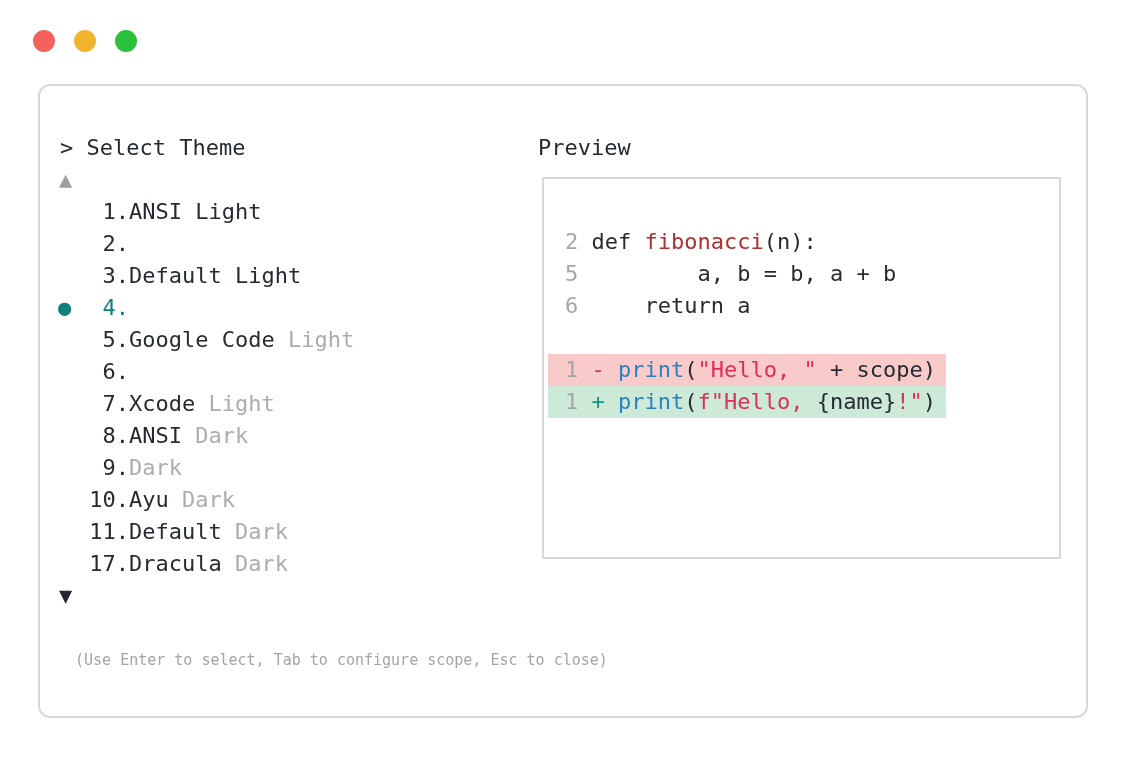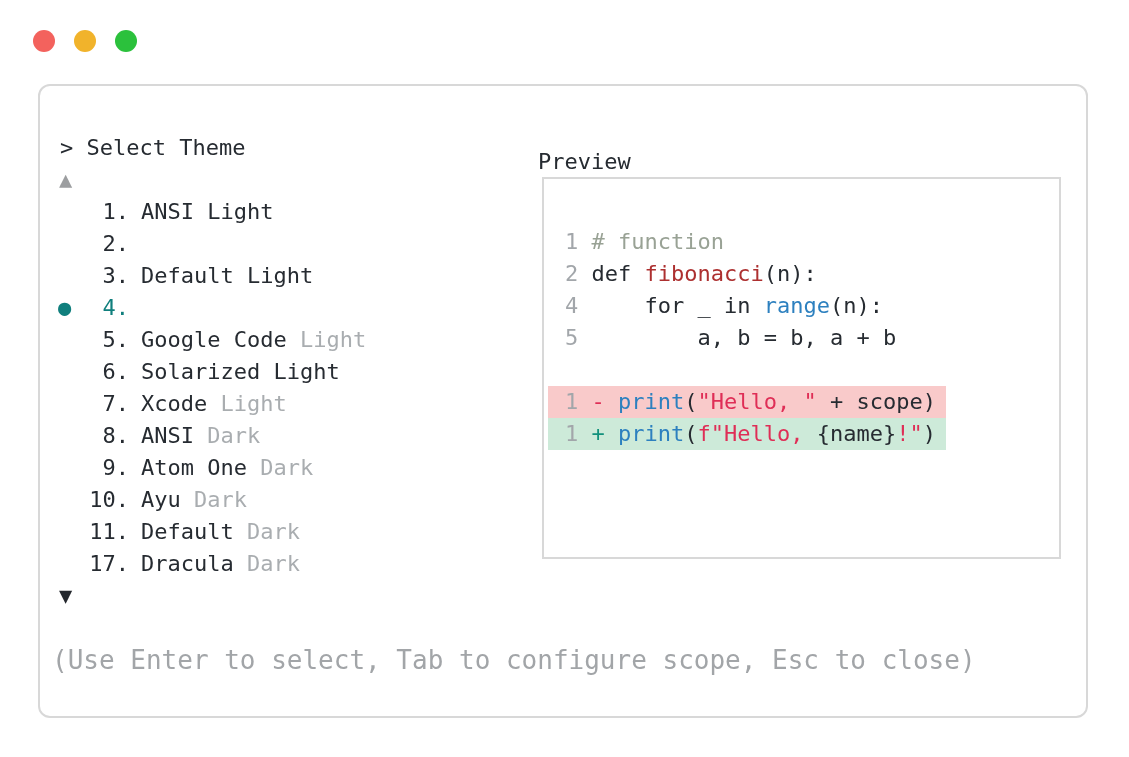--- a/index.html
+++ b/index.html
@@ -20,27 +20,27 @@
 
   .prompt { left:20px; top:46px; font-size:22px; line-height:32px; white-space:pre; }
   .scroll-ind { left:19px; font-size:22px; line-height:32px; }
   .scroll-up   { top:78px;  color:var(--c-scrollup, #9c9ea0); }
   .scroll-down { top:494px; color:var(--c-scrolldown, #24282e); }
 
   .theme-list { left:18px; top:110px; font-size:22px; line-height:32px; }
   .trow { display:flex; height:32px; white-space:pre; align-items:baseline; line-height:32px; }
   .trow .bullet { width:31px; display:inline-block; }
   .trow .tnum   { width:40px; display:inline-block; text-align:right; }
-  .trow .tlabel { margin-left:12px; }
+  .trow .tlabel { }
   .trow .dim    { color:var(--c-dim, #a9adb0); }
   .trow.sel, .trow.sel .tnum, .trow.sel .tlabel, .trow.sel .bullet { color:var(--c-teal, #107f7d); }
 
-  .help { left:12px; top:558px; font-size:26px; line-height:32px; color:var(--c-help, #a2a5a8); white-space:pre;text-align:center; }
+  .help { left:35px; top:558px; font-size:15px; line-height:32px; color:var(--c-help, #a2a5a8); white-space:pre;text-align:center; }
 
-  .preview-label { left:498px; top:60px; font-size:22px; line-height:32px;text-align:center; }
+  .preview-label { left:498px; top:46px; font-size:22px; line-height:32px;text-align:center; }
   .preview-box {
     left:502px; top:91px; width:519px; height:382px;
     border:2px solid var(--c-border, #d8d8d8); background:#fff; box-sizing:border-box;
   }
   .code { padding:47px 0 0 21px; font-size:22px; line-height:32px; }
   .cline { height:32px; line-height:32px; white-space:pre; }
   .cbar  { display:inline-block; white-space:pre; line-height:32px; }
   .cbar.removed { background:var(--c-removedbg, #f9caca); margin-left:-17px; padding-left:17px; padding-right:10px; }
   .cbar.added   { background:var(--c-addedbg, #cdead9);  margin-left:-17px; padding-left:17px; padding-right:10px; }
 
@@ -65,36 +65,35 @@
 
 <div class="main-box">
   <div class="prompt">&gt; Select Theme</div>
   <div class="scroll-ind scroll-up">▲</div>
   <div class="theme-list">
       <div class="trow"><span class="bullet"></span><span class="tnum">1.</span><span class="tlabel">ANSI Light</span></div>
       <div class="trow"><span class="bullet"></span><span class="tnum">2.</span></div>
       <div class="trow"><span class="bullet"></span><span class="tnum">3.</span><span class="tlabel">Default Light</span></div>
       <div class="trow sel"><span class="bullet">●</span><span class="tnum">4.</span></div>
       <div class="trow"><span class="bullet"></span><span class="tnum">5.</span><span class="tlabel">Google Code </span><span class="dim">Light</span></div>
-      <div class="trow"><span class="bullet"></span><span class="tnum">6.</span><span class="tlabel">Solarized Light</span></div>
+      <div class="trow"><span class="bullet"></span><span class="tnum">6.</span></div>
       <div class="trow"><span class="bullet"></span><span class="tnum">7.</span><span class="tlabel">Xcode </span><span class="dim">Light</span></div>
       <div class="trow"><span class="bullet"></span><span class="tnum">8.</span><span class="tlabel">ANSI </span><span class="dim">Dark</span></div>
-      <div class="trow"><span class="bullet"></span><span class="tnum">9.</span><span class="tlabel">Atom One </span><span class="dim">Dark</span></div>
+      <div class="trow"><span class="bullet"></span><span class="tnum">9.</span><span class="dim">Dark</span></div>
       <div class="trow"><span class="bullet"></span><span class="tnum">10.</span><span class="tlabel">Ayu </span><span class="dim">Dark</span></div>
       <div class="trow"><span class="bullet"></span><span class="tnum">11.</span><span class="tlabel">Default </span><span class="dim">Dark</span></div>
       <div class="trow"><span class="bullet"></span><span class="tnum">17.</span><span class="tlabel">Dracula </span><span class="dim">Dark</span></div>
     </div>
   <div class="scroll-ind scroll-down">▼</div>
   <div class="help">(Use Enter to select, Tab to configure scope, Esc to close)</div>
 
   <div class="preview-label">Preview</div>
   <div class="preview-box">
     <div class="code">
-        <div class="cline"><span class="cbar"><span class="lnum">1</span><span class="tk-comment"> # function</span></span></div>
         <div class="cline"><span class="cbar"><span class="lnum">2</span><span class="tk-code"> def </span><span class="tk-func">fibonacci</span><span class="tk-code">(n):</span></span></div>
-        <div class="cline"><span class="cbar"><span class="lnum">4</span><span class="tk-code">     for _ in </span><span class="tk-blue">range</span><span class="tk-code">(n):</span></span></div>
         <div class="cline"><span class="cbar"><span class="lnum">5</span><span class="tk-code">         a, b = b, a + b</span></span></div>
+        <div class="cline"><span class="cbar"><span class="lnum">6</span><span class="tk-code">     return a</span></span></div>
         <div class="cline"><span class="cbar"><span class="lnum"></span></span></div>
         <div class="cline"><span class="cbar removed"><span class="lnum">1</span><span class="tk-code"> </span><span class="tk-del">-</span><span class="tk-code"> </span><span class="tk-blue">print</span><span class="tk-code">(</span><span class="tk-str">"Hello, "</span><span class="tk-code"> + scope)</span></span></div>
         <div class="cline"><span class="cbar added"><span class="lnum">1</span><span class="tk-code"> </span><span class="tk-add">+</span><span class="tk-code"> </span><span class="tk-blue">print</span><span class="tk-code">(</span><span class="tk-str">f"Hello, </span><span class="tk-code">{name}</span><span class="tk-str">!"</span><span class="tk-code">)</span></span></div>
       </div>
   </div>
 </div>
 
 </body></html>

